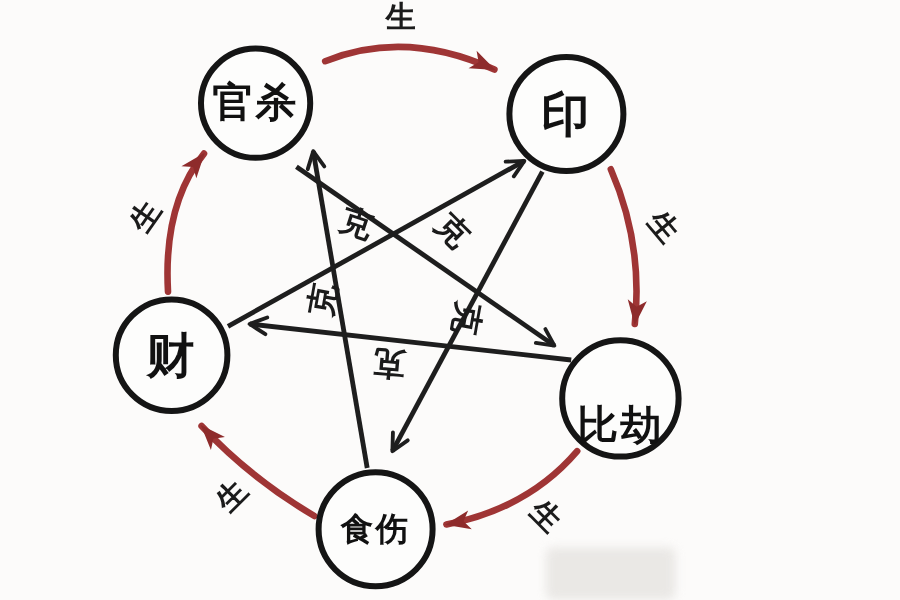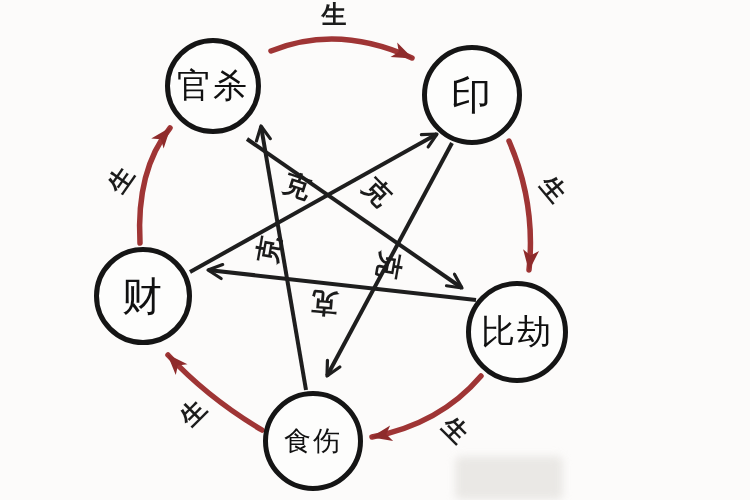--- a/index.html
+++ b/index.html
@@ -20,27 +20,27 @@
   .node {
     position: absolute;
     border: 5px solid #151515;
     border-radius: 50%;
     background: #fdfdfc;
     display: flex;
     align-items: center;
     justify-content: center;
     box-sizing: border-box;
     color: #111111;
-    font-weight: 400;
+    font-weight: 700;
     letter-spacing: 2px;
     z-index: 3;
   }
   .node-guansha { left: 165px; top: 38px;  width: 96px;  height: 96px;  font-size: 34px; }
   .node-yin     { left: 422px; top: 45px;  width: 100px; height: 100px; font-size: 40px; }
-  .node-bijie   { left: 466px; top: 281px; width: 102px; height: 102px; font-size: 34px; }
+  .node-bijie   { left: 466px; top: 281px; width: 102px; height: 102px; font-size: 34px; align-items: flex-end; }
   .node-shishang{ left: 263px; top: 391px; width: 100px; height: 100px; font-size: 27px; }
   .node-cai     { left: 94px;  top: 247px; width: 98px;  height: 98px;  font-size: 40px; }
 
   .cycle-label {
     position: absolute;
     transform: translate(-50%, -50%);
     color: #1b1b1b;
     font-weight: 700;
     z-index: 2;
     white-space: nowrap;

